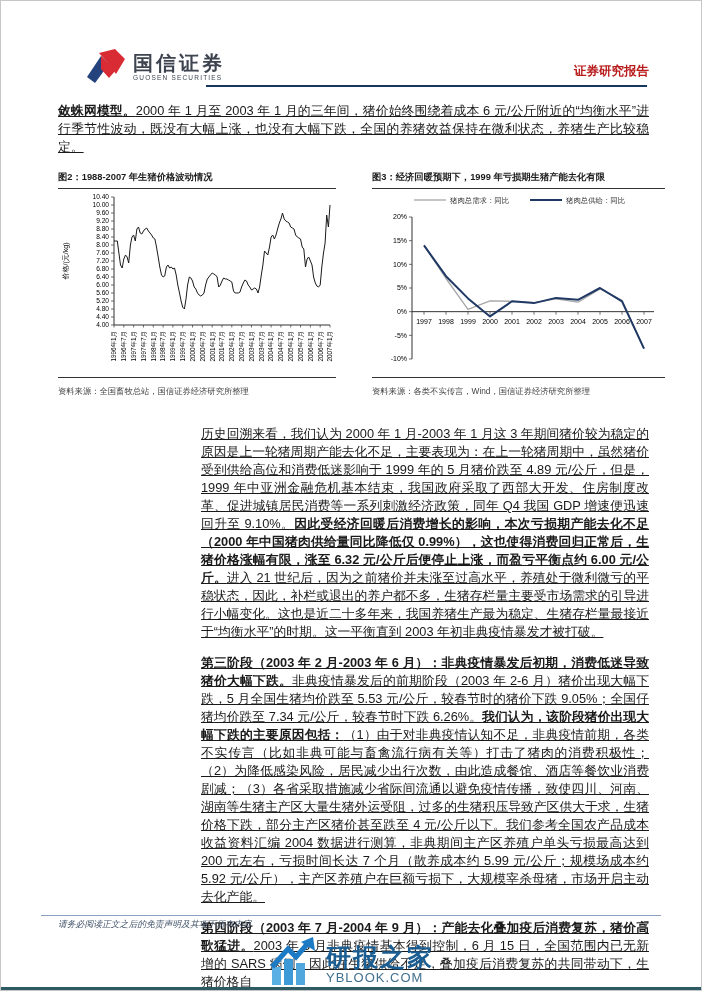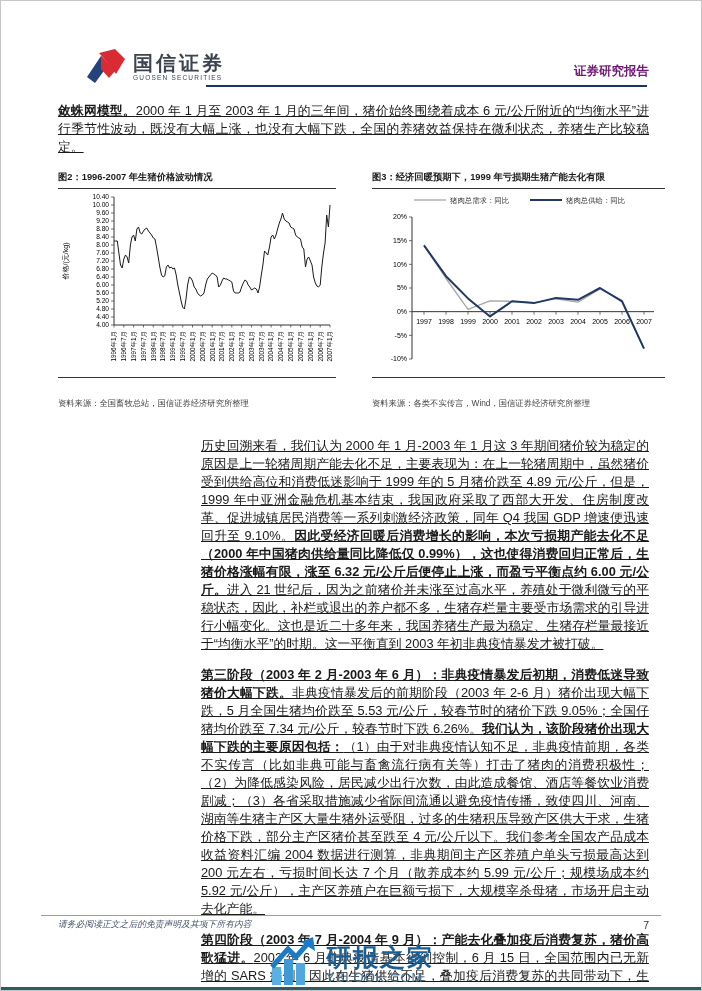--- a/index.html
+++ b/index.html
@@ -7,36 +7,36 @@
     position:relative;width:702px;height:991px;margin:0 auto;background:#ffffff;
     border:1px solid #c6c6c6;box-sizing:border-box;overflow:hidden;
     font-family:"Liberation Sans","DejaVu Sans",sans-serif;color:#1a1a1a;
   }
   
   .header{position:relative;height:92px;padding-left:39px;}
   .logo{position:absolute;left:84px;top:46px;display:flex;align-items:center;}
   .logo-text{margin-left:6px;}
   .brand-cn{font-size:20px;font-weight:bold;color:#3d4450;letter-spacing:3px;line-height:22px;}
   .brand-en{font-size:6.5px;color:#3d4450;letter-spacing:1.2px;line-height:8px;}
-  .doc-type{position:absolute;right:52px;top:62px;font-size:12.5px;font-weight:bold;color:#701a75;}
+  .doc-type{position:absolute;right:52px;top:62px;font-size:12.5px;font-weight:bold;color:#b91c1c;}
   .header-rule{position:absolute;left:205px;right:54px;top:84px;height:2px;background:#17375E;}
   
   .content{padding:0 52px 0 57px;}
   .body-indent{margin-left:143px;text-decoration:underline;}
   .para{font-size:12.8px;line-height:18px;text-align:justify;margin:0 0 13px 0;}
   .para .b{font-weight:bold;}
   .intro{margin-top:9px;}
   
   .figures-row{display:flex;margin-top:11px;}
   .fig-col-left{width:278px;}
   .fig-gap{width:22px;}
   .fig-col-right{width:293px;margin-left:36px;}
   .fig-title{font-size:9.3px;font-weight:bold;color:#1a1a1a;padding:2px 0 4px 0;border-bottom:1px solid #333;}
   .fig-chart{height:188px;}
-  .fig-source{border-top:1px solid #333;font-size:8.3px;color:#444;padding-top:20px;}
+  .fig-source{border-top:1px solid #333;font-size:8.3px;color:#444;padding-top:8px;}
   
   .paras{margin-top:28px;}
   
   .footer-rule{position:absolute;left:40px;right:40px;top:914px;height:1px;background:#8aa0bc;}
   .footer-row{position:absolute;left:57px;right:52px;top:918px;display:flex;justify-content:space-between;align-items:flex-start;gap:36px;}
   .disclaimer{font-size:8.8px;font-style:italic;color:#44546A;}
   .page-num{font-size:10.5px;color:#333;}
   
   .watermark{position:absolute;left:0;right:0;top:936px;display:flex;justify-content:center;align-items:flex-end;}
   .wm-text{margin-left:8px;}
@@ -65,21 +65,21 @@
     <div class="doc-type">证券研究报告</div>
     <div class="header-rule"></div>
   </div>
 
   <div class="content">
 
     <p class="para body-indent intro"><span class="b">敛蛛网模型。</span><span>2000 年 1 月至 2003 年 1 月的三年间，猪价始终围绕着成本 6 元/公斤附近的“均衡水平”进行季节性波动，既没有大幅上涨，也没有大幅下跌，全国的养猪效益保持在微利状态，养猪生产比较稳定。</span></p>
 
     <div class="figures-row">
       <div class="fig-col-left">
-        <div class="fig-title">图2：1996-2007 年生猪价格波动情况</div>
+        <div class="fig-title">图2：1988-2007 年生猪价格波动情况</div>
         <div class="fig-chart">
           <svg id="fig2-svg" width="278" height="188" viewBox="0 0 278 188">
               <line x1="53" y1="136" x2="56" y2="136" stroke="#333" stroke-width="0.7"></line>
               <text x="51" y="138.2" text-anchor="end" font-size="6.6">4.00</text>
               <line x1="53" y1="128" x2="56" y2="128" stroke="#333" stroke-width="0.7"></line>
               <text x="51" y="130.2" text-anchor="end" font-size="6.6">4.40</text>
               <line x1="53" y1="119.99999999999999" x2="56" y2="119.99999999999999" stroke="#333" stroke-width="0.7"></line>
               <text x="51" y="122.19999999999999" text-anchor="end" font-size="6.6">4.80</text>
               <line x1="53" y1="111.99999999999997" x2="56" y2="111.99999999999997" stroke="#333" stroke-width="0.7"></line>
               <text x="51" y="114.19999999999997" text-anchor="end" font-size="6.6">5.20</text>

